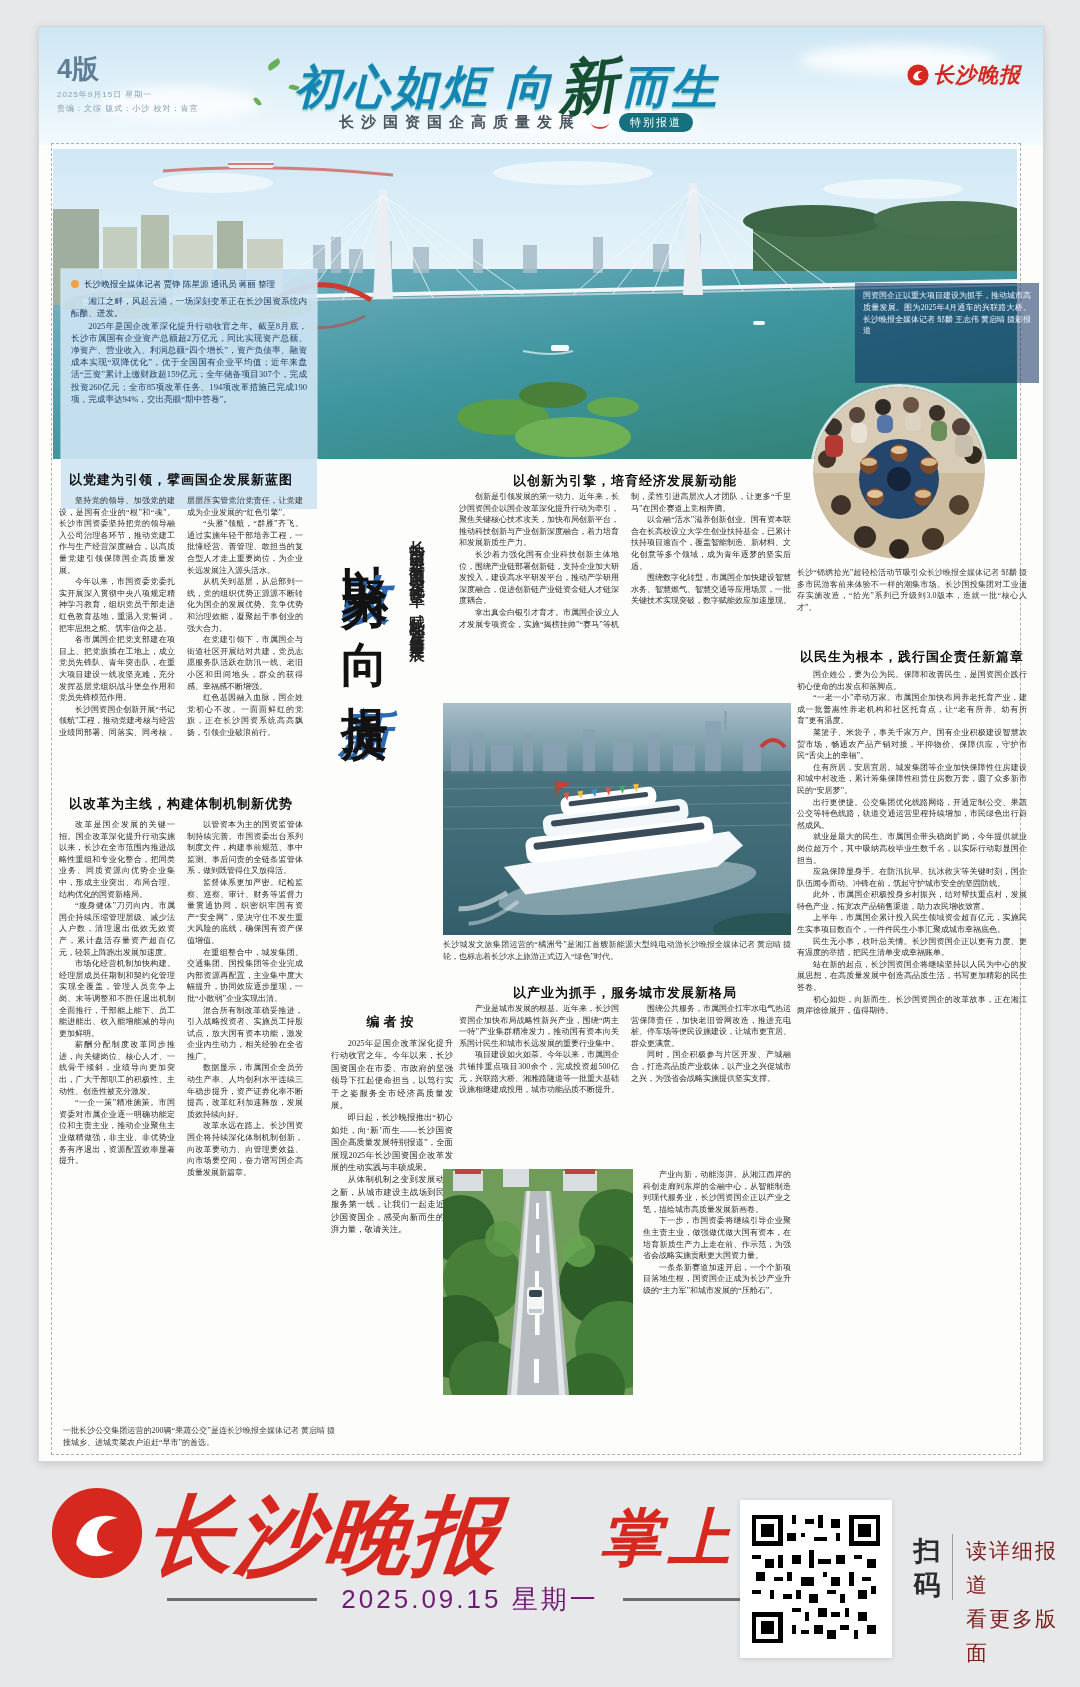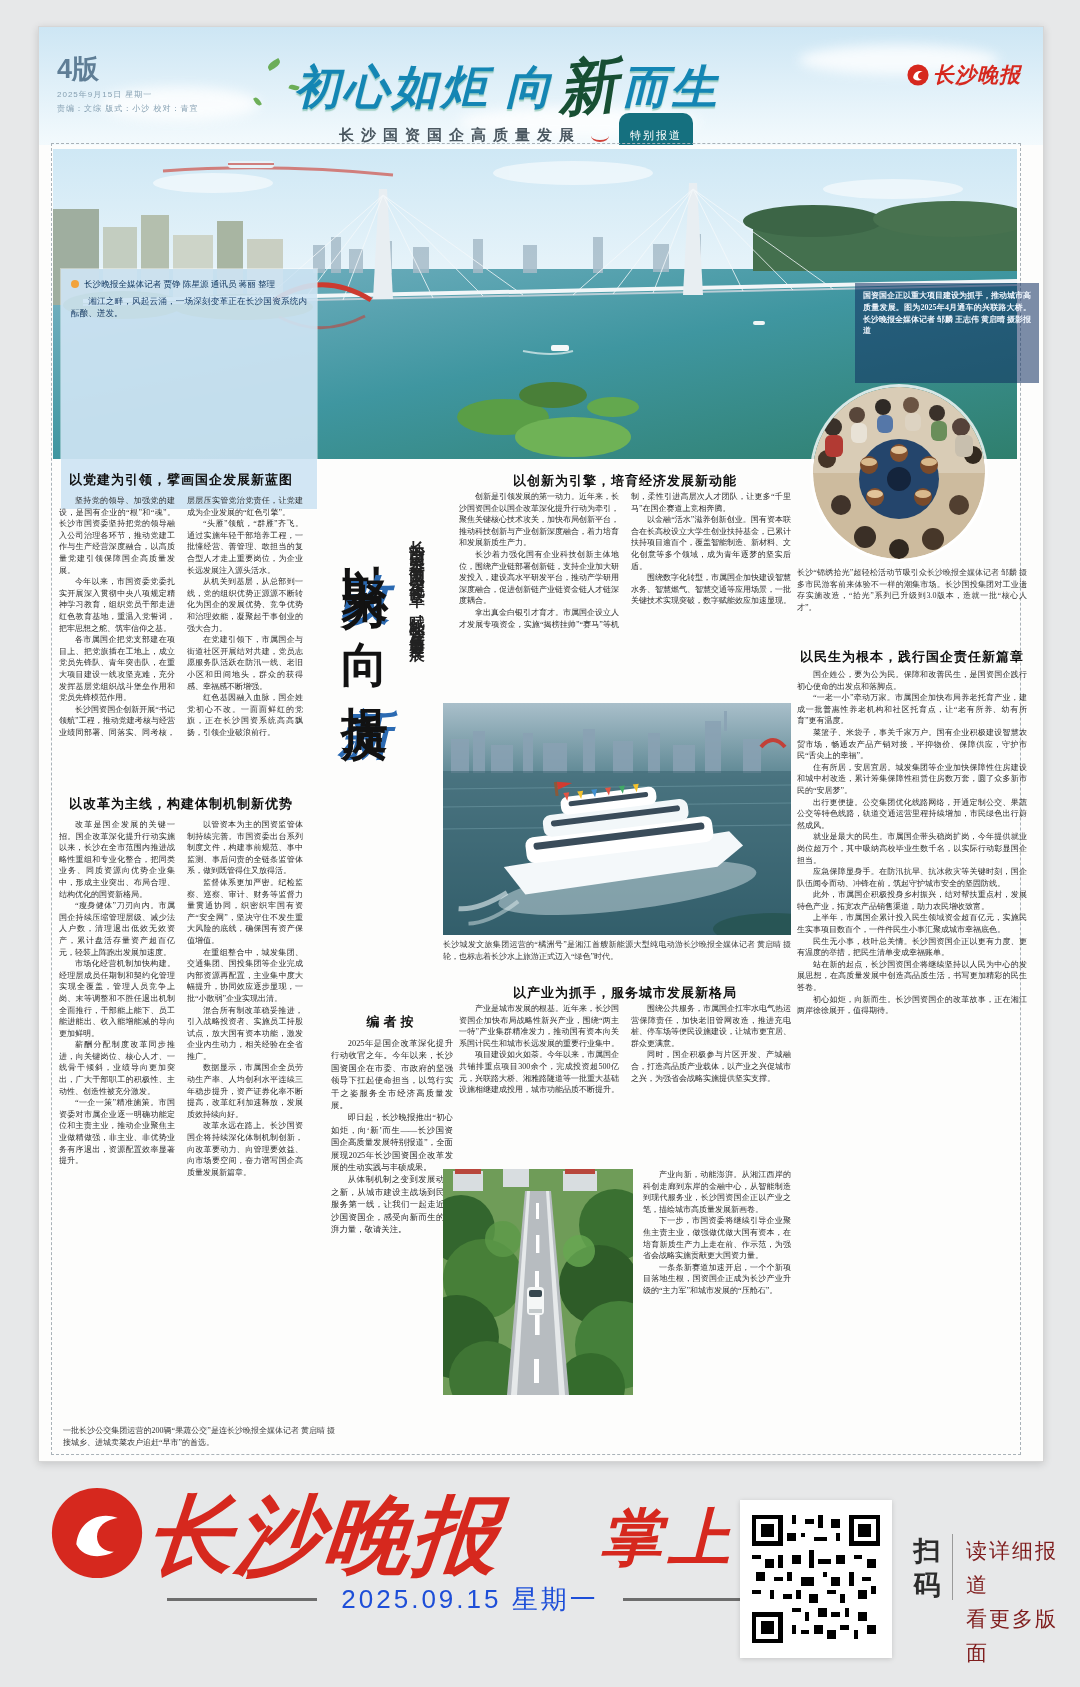--- a/index.html
+++ b/index.html
@@ -15,21 +15,21 @@
   .pageno{position:absolute;left:18px;top:24px;font:bold 27px "Liberation Sans",sans-serif;color:#5f7e96;}
   .dateline{position:absolute;left:18px;font-size:8px;color:#86a0b2;letter-spacing:1px;font-family:"Liberation Sans",sans-serif;}
   .mh-title{position:absolute;left:255px;top:16px;width:520px;white-space:nowrap;
             font-family:"Liberation Sans",sans-serif;font-weight:900;font-style:italic;color:#1486b4;
             text-shadow:0 2px 1px rgba(25,140,95,.35);letter-spacing:3px;font-size:46px;}
   .mh-title .acc{display:inline-block;font-family:"DejaVu Serif",serif;color:#174f33;font-size:60px;
                  transform:rotate(-5deg) translateY(4px);text-shadow:none;margin:0 2px;}
   .mh-sub{position:absolute;left:300px;top:86px;width:430px;display:flex;align-items:center;gap:10px;
           font-family:"Liberation Sans",sans-serif;}
   .mh-sub .txt{font-size:15px;letter-spacing:7px;color:#49565f;font-weight:bold;}
-  .badge{font-size:11px;color:#fff;background:#15707f;border-radius:10px;padding:15px 11px;letter-spacing:2px;white-space:nowrap;text-align:right;}
+  .badge{font-size:11px;color:#fff;background:#15707f;border-radius:10px;padding:2px 11px;letter-spacing:2px;white-space:nowrap;text-align:right;}
   .swoosh{width:18px;height:10px;border-bottom:2px solid #d0433a;border-radius:0 0 100% 100%;}
   .leaf{position:absolute;width:14px;height:7px;background:#57a23c;border-radius:60% 0 60% 0;opacity:.85;}
   .brand{position:absolute;right:22px;top:34px;display:flex;align-items:center;gap:4px;}
   .brand .bt{font-size:21px;font-weight:bold;font-style:italic;color:#d6281e;letter-spacing:1px;}
   
   .frame{position:absolute;left:12px;top:116px;width:968px;height:1310px;border:1px dashed #a9b2b8;}
   
   .sec-h{font:bold 13px "Liberation Sans",sans-serif;color:#101010;text-align:center;margin:3px 0 6px;letter-spacing:1px;}
   .body8 p{font-size:8px;line-height:11.6px;margin:0;text-indent:2em;text-align:justify;color:#2b2b2b;}
   .cols2{column-count:2;column-gap:12px;overflow:hidden;}
@@ -39,30 +39,30 @@
   .dot{display:inline-block;width:8px;height:8px;border-radius:50%;background:#f2a33c;margin-right:5px;vertical-align:-1px;}
   .vhead{display:flex;flex-direction:row;gap:12px;justify-content:center;}
   .vchars{writing-mode:vertical-rl;font:900 47px "Liberation Sans",sans-serif;color:#121212;letter-spacing:6px;line-height:1.1;}
   .vchars span.acc{font-family:"DejaVu Serif",serif;font-style:italic;font-weight:700;color:#2b6ab2;font-size:52px;}
   .vsub{writing-mode:vertical-rl;font:600 15.5px "Liberation Sans",sans-serif;color:#222;letter-spacing:4px;}
   .edbox{overflow:hidden;}
   .edbox .ed-title{font:bold 13px "Liberation Sans",sans-serif;text-align:center;margin:0 0 7px;color:#101010;letter-spacing:4px;}
   .edbox p{font-size:8.4px;line-height:12.4px;margin:0;text-indent:2em;text-align:justify;color:#2b2b2b;}
   .cap{font-size:8px;line-height:11.5px;color:#333;text-align:justify;}
   .cap .credit{float:right;color:#444;}
-  .photocapbox{background:rgba(16,48,96,.55);color:#eef4fc;padding:7px 8px;font-size:8px;line-height:11.8px;text-align:justify;border-radius:0;font-weight:bold;}
+  .photocapbox{background:rgba(16,48,96,.55);color:#eef4fc;padding:7px 8px;font-size:8px;line-height:11.8px;text-align:justify;border-radius:0;}
   .circlephoto{border-radius:50%;overflow:hidden;box-shadow:0 0 0 3px rgba(255,255,255,.8);}
   img,svg{display:block;}
   
   .foot-brand{position:absolute;left:148px;top:1478px;font-size:86px;font-weight:bold;font-style:italic;color:#d6281e;
               font-family:"DejaVu Serif",serif;transform:skewX(-5deg);letter-spacing:2px;}
   .foot-app{position:absolute;left:600px;top:1496px;font:900 62px "Liberation Sans",sans-serif;font-style:italic;color:#d6281e;letter-spacing:6px;}
   .foot-date{position:absolute;left:120px;top:1582px;width:700px;display:flex;align-items:center;justify-content:center;gap:24px;}
   .foot-date .rule{height:3px;background:#6d6d6d;width:150px;}
-  .foot-date .dt{font:26px "Liberation Sans",sans-serif;color:#1d4ed8;letter-spacing:3px;}
+  .foot-date .dt{font:26px "Liberation Sans",sans-serif;color:#701a75;letter-spacing:3px;}
   .qrcard{position:absolute;left:740px;top:1500px;width:152px;height:158px;background:#fff;box-shadow:0 1px 5px rgba(0,0,0,.15);
           display:flex;align-items:center;justify-content:center;}
   .scan{position:absolute;left:912px;top:1534px;font:bold 27px "Liberation Sans",sans-serif;color:#2c2c2c;line-height:34px;text-align:center;width:30px;}
   .scan-div{position:absolute;left:952px;top:1534px;width:1px;height:66px;background:#9a9a9a;}
   .scan-txt{position:absolute;left:966px;top:1534px;font:21px "Liberation Sans",sans-serif;color:#7f1d1d;line-height:34px;letter-spacing:2px;}
 </style>
 </head>
 <body>
 
 <div class="sheet">
@@ -181,20 +181,21 @@
           <ellipse cx="520" cy="24" rx="80" ry="12"></ellipse>
           <ellipse cx="840" cy="40" rx="70" ry="10"></ellipse>
         </g>
     </svg>
   </div>
 
   <div class="abs leadbox" style="left:22px;top:242px;width:236px;height:222px;">
     <p class="credit"><span class="dot"></span><span>长沙晚报全媒体记者 贾铮 陈星源 通讯员 蒋丽 整理</span></p>
     <div>
         <p>湘江之畔，风起云涌，一场深刻变革正在长沙国资系统内酝酿、迸发。</p>
+        <p>2025年是国企改革深化提升行动收官之年。截至8月底，长沙市属国有企业资产总额超2万亿元，同比实现资产总额、净资产、营业收入、利润总额“四个增长”，资产负债率、融资成本实现“双降优化”，优于全国国有企业平均值；近年来盘活“三资”累计上缴财政超159亿元；全年储备项目307个，完成投资260亿元；全市85项改革任务、194项改革措施已完成190项，完成率达94%，交出亮眼“期中答卷”。</p>
       </div>
   </div>
 
   <div class="abs photocapbox" style="left:816px;top:256px;width:168px;height:86px;">国资国企正以重大项目建设为抓手，推动城市高质量发展。图为2025年4月通车的兴联路大桥。 长沙晚报全媒体记者 邹麟 王志伟 黄启晴 摄影报道</div>
 
   <div class="abs" style="left:20px;top:441px;width:244px;height:926px;overflow:hidden;">
     <div class="sec-h">以党建为引领，擘画国企发展新蓝图</div>
     <div class="cols2 body8" style="height:292px;">
         <p>坚持党的领导、加强党的建设，是国有企业的“根”和“魂”。长沙市国资委坚持把党的领导融入公司治理各环节，推动党建工作与生产经营深度融合，以高质量党建引领保障国企高质量发展。</p>
         <p>今年以来，市国资委党委扎实开展深入贯彻中央八项规定精神学习教育，组织党员干部走进红色教育基地，重温入党誓词，把牢思想之舵、筑牢信仰之基。</p>

